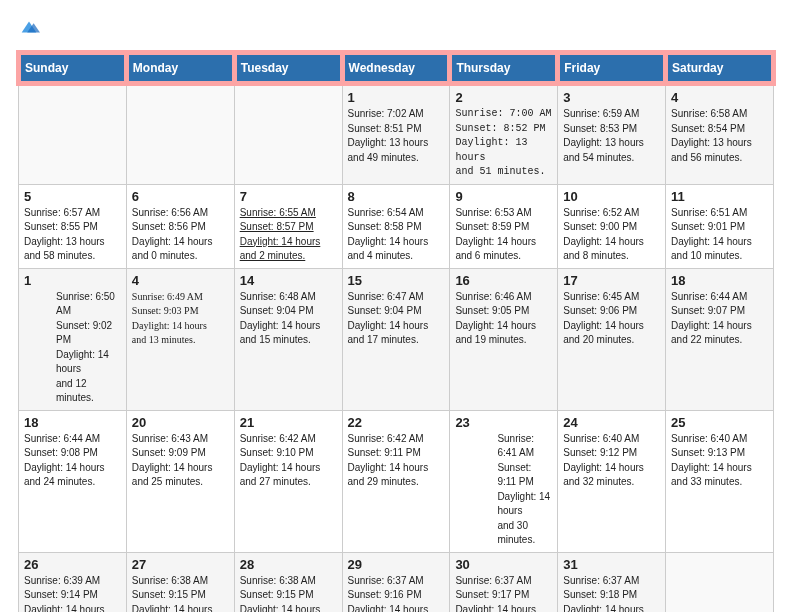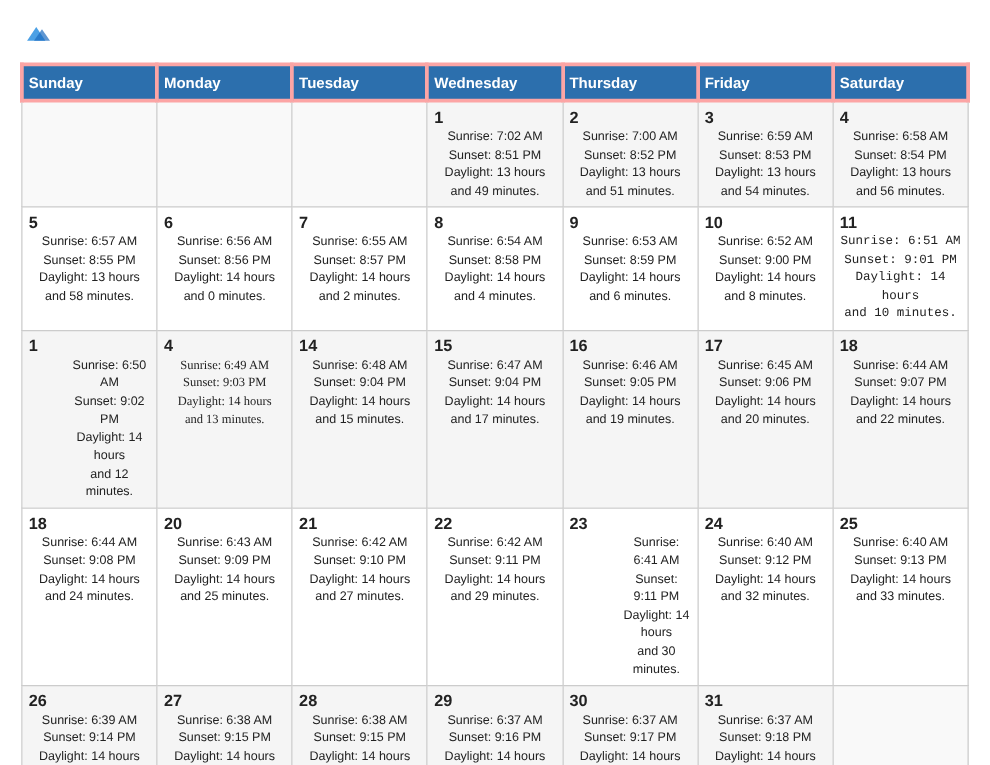--- a/index.html
+++ b/index.html
@@ -57,21 +57,21 @@
       border-collapse: collapse;
       table-layout: fixed;
     }
     thead th {
       background-color: #2c6fad;
       color: #fff;
       font-size: 12px;
       font-weight: bold;
       padding: 6px 4px;
       text-align: left;
-      border: 3px solid #fca5a5;
+      border: 5px solid #fca5a5;
     }
     tbody td {
       border: 1px solid #ccc;
       vertical-align: top;
       padding: 4px 5px;
       font-size: 10.5px;
       color: #222;
       height: 82px;
       background: #fff;
     }
@@ -84,21 +84,20 @@
     .day-number {
       font-size: 13px;
       font-weight: bold;
       display: block;
       margin-bottom: 2px;
     }
     .day-info {
       font-size: 10px;
       line-height: 1.45;
       color: #222;
-      text-align: center;
     }
     .empty-cell {
       background: #f9f9f9 !important;
     }
   </style>
 </head>
 <body>
 
 <div class="header">
   <div class="logo">
@@ -138,21 +137,21 @@
         <td class="empty-cell"></td>
         <td>
           <span class="day-number">1</span>
           <div class="day-info" style="white-space: pre-line;">Sunrise: 7:02 AM
 Sunset: 8:51 PM
 Daylight: 13 hours
 and 49 minutes.</div>
         </td>
         <td>
           <span class="day-number">2</span>
-          <div class="day-info" style="white-space: pre-line;">Sunrise: 7:00 AM
+          <div class="day-info" style="white-space: pre-line; font-family: Liberation Mono, monospace;">Sunrise: 7:00 AM
 Sunset: 8:52 PM
 Daylight: 13 hours
 and 51 minutes.</div>
         </td>
         <td>
           <span class="day-number">3</span>
           <div class="day-info" style="white-space: pre-line;">Sunrise: 6:59 AM
 Sunset: 8:53 PM
 Daylight: 13 hours
 and 54 minutes.</div>
@@ -175,21 +174,21 @@
         </td>
         <td>
           <span class="day-number">6</span>
           <div class="day-info" style="white-space: pre-line;">Sunrise: 6:56 AM
 Sunset: 8:56 PM
 Daylight: 14 hours
 and 0 minutes.</div>
         </td>
         <td>
           <span class="day-number">7</span>
-          <div class="day-info" style="white-space: pre-line;">Sunrise: 6:55 AM
+          <div class="day-info" style="white-space: pre-line; text-decoration: underline;">Sunrise: 6:55 AM
 Sunset: 8:57 PM
 Daylight: 14 hours
 and 2 minutes.</div>
         </td>
         <td>
           <span class="day-number">8</span>
           <div class="day-info" style="white-space: pre-line;">Sunrise: 6:54 AM
 Sunset: 8:58 PM
 Daylight: 14 hours
 and 4 minutes.</div>
@@ -203,21 +202,21 @@
         </td>
         <td>
           <span class="day-number">10</span>
           <div class="day-info" style="white-space: pre-line;">Sunrise: 6:52 AM
 Sunset: 9:00 PM
 Daylight: 14 hours
 and 8 minutes.</div>
         </td>
         <td>
           <span class="day-number">11</span>
-          <div class="day-info" style="white-space: pre-line; font-family: Liberation Mono, monospace;">Sunrise: 6:51 AM
+          <div class="day-info" style="white-space: pre-line;">Sunrise: 6:51 AM
 Sunset: 9:01 PM
 Daylight: 14 hours
 and 10 minutes.</div>
         </td>
       </tr>
       <tr>
         <td>
           <span class="day-number">1</span>
           <div class="day-info" style="white-space: pre-line; margin-left: 32px;">Sunrise: 6:50 AM
 Sunset: 9:02 PM

